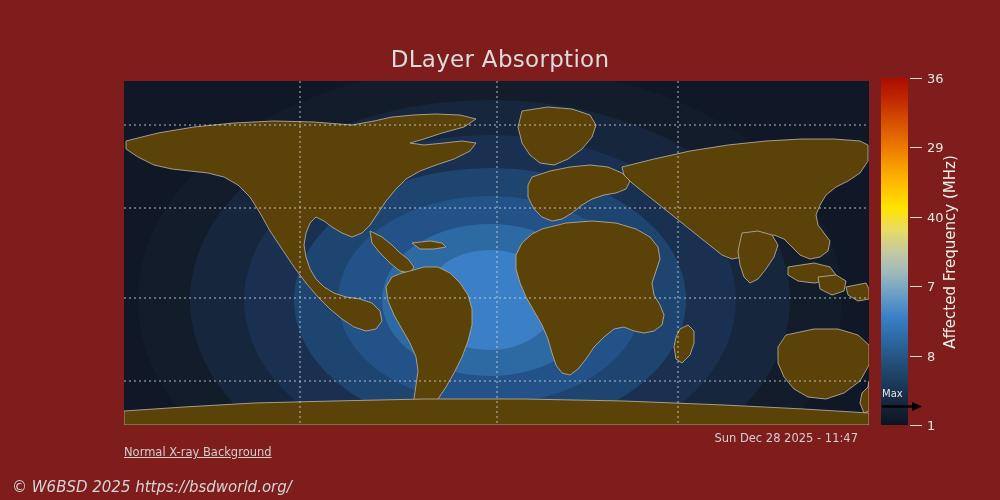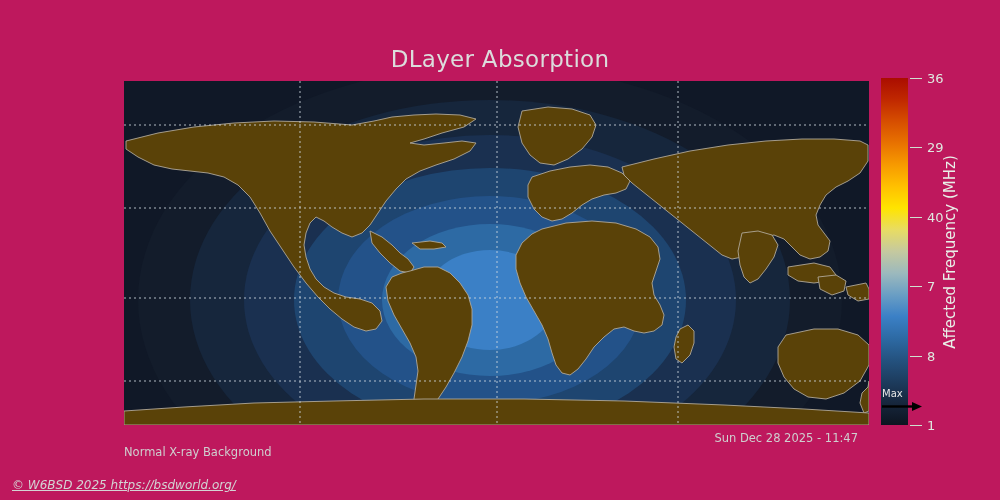--- a/index.html
+++ b/index.html
@@ -1,20 +1,20 @@
 <!DOCTYPE html>
 <html><head>
 <meta charset="utf-8">
 <style>
   html,body{margin:0;padding:0;background:#0d0d0d;}
   body{width:1000px;height:500px;overflow:hidden;
        font-family:"DejaVu Sans","Liberation Sans",sans-serif;
        color:#d8d8d8;position:relative;}
 
-  #root{position:absolute;inset:0;background:#be185d;}
+  #root{position:absolute;inset:0;background:#7f1d1d;}
 
   
   #title{position:absolute;left:0;top:46px;width:1000px;text-align:center;
          font-size:23px;color:#dcdcdc;letter-spacing:.3px;}
 
   
   #map{position:absolute;left:124px;top:81px;width:745px;height:344px;
        background:#101827;overflow:hidden;}
   #mapsvg{position:absolute;left:0;top:0;width:745px;height:344px;display:block;}
 
@@ -29,24 +29,24 @@
   #cbaxislabel span{display:block;white-space:nowrap;font-size:15px;color:#e8f0e8;
        transform:rotate(-90deg);}
 
   
   #maxmark{position:absolute;left:-1px;top:0;width:86px;height:28px;}
   #maxlab{position:absolute;left:2px;top:0px;font-size:10px;color:#e6e6e6;}
   #maxarrow{position:absolute;left:2px;top:14px;width:40px;height:9px;}
 
   
   .status{position:absolute;left:124px;font-size:11.5px;color:#cfcfcf;}
-  #st1{top:431px;} #st2{top:445px;}
+  #st1{top:431px;} #st2{top:445px;text-decoration:underline;}
   #stamp{position:absolute;right:142px;top:431px;font-size:11.5px;color:#cfcfcf;margin-left:24px;}
-  #copy{position:absolute;left:12px;top:478px;font-size:12px;color:#d4d4d4;
-        font-style:italic;text-decoration:underline;}
+  #copy{position:absolute;left:12px;top:478px;font-size:15px;color:#d4d4d4;
+        font-style:italic;}
 </style>
 </head>
 <body>
 
 <div id="root">
 
   <div id="title">DLayer Absorption</div>
 
   <div id="map">
     <svg id="mapsvg" viewBox="0 0 745 344" preserveAspectRatio="none">

